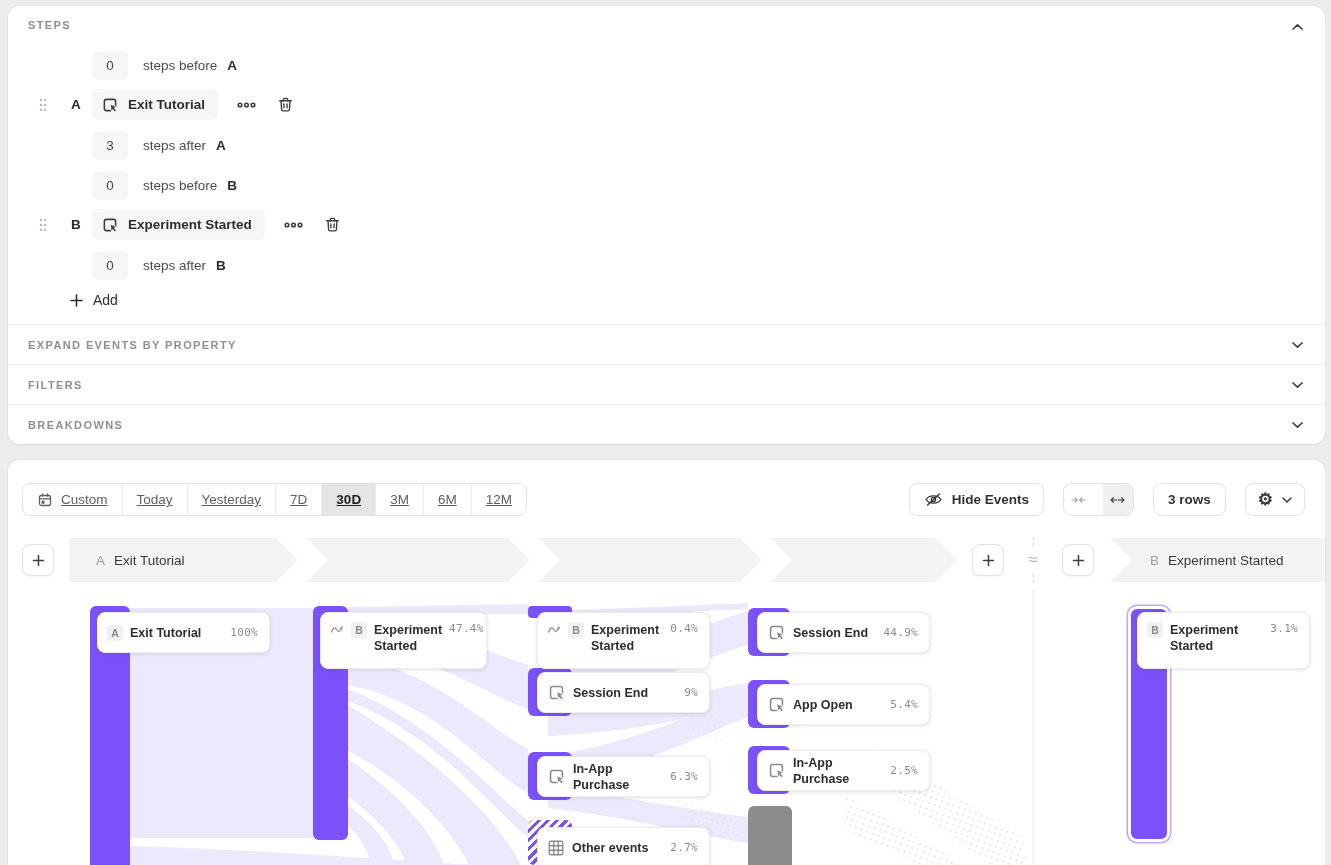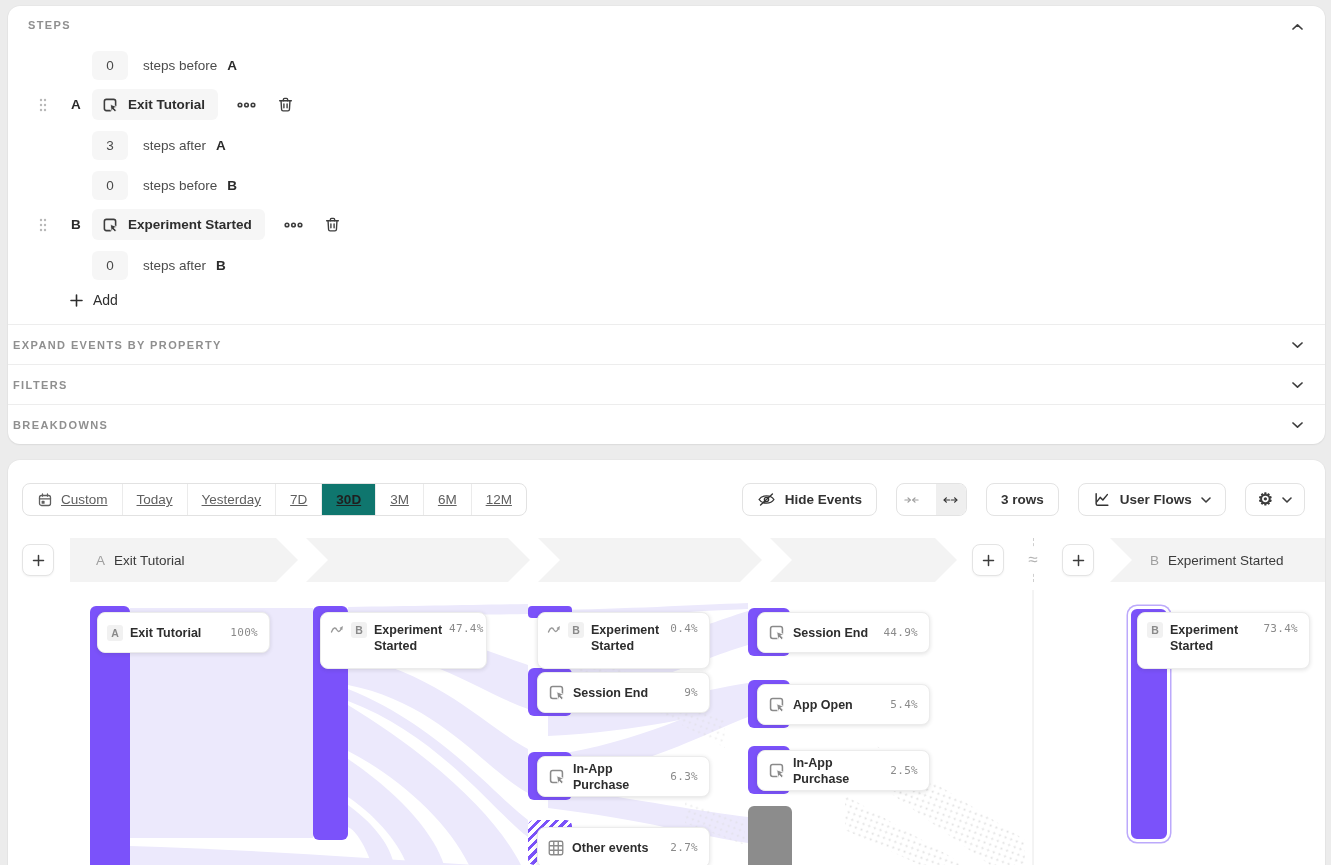--- a/index.html
+++ b/index.html
@@ -15,27 +15,27 @@
   .row { position:absolute; left:0; right:0; height:31px; display:flex; align-items:center; padding-left:84px; }
   .num-box { width:36px; height:29px; background:#f6f6f6; border-radius:6px; display:flex; align-items:center; justify-content:center; font-size:13.5px; color:#4a4a4a; }
   .row-label { margin-left:15px; font-size:13.5px; color:#4c4c4c; }
   .row-ref { margin-left:10px; font-size:13.5px; font-weight:700; color:#2b2b2b; }
   .step-letter { position:absolute; left:63px; font-size:13.5px; font-weight:700; color:#2b2b2b; }
   .drag-handle { position:absolute; left:31px; top:9px; }
   .pill { display:inline-flex; align-items:center; gap:9px; height:31px; padding:0 13px 0 9px; background:#f6f6f6; border-radius:6px; font-size:13.5px; font-weight:700; color:#2e2e2e; cursor:pointer; }
   .icon-btn { display:inline-flex; align-items:center; justify-content:center; cursor:pointer; }
   .add-row { position:absolute; left:62px; display:flex; align-items:center; gap:10px; font-size:14px; font-weight:400; color:#2e2e2e; cursor:pointer; }
 
-  .collapsed-sec { position:absolute; left:0; width:100%; height:40px; border-top:1px solid #ededed; display:flex; align-items:center; padding-left:5px; cursor:pointer; }
+  .collapsed-sec { position:absolute; left:0; width:100%; height:40px; border-top:1px solid #ededed; display:flex; align-items:center; padding-left:20px; cursor:pointer; }
 
   
   .date-seg { position:absolute; left:22px; top:483px; height:33px; display:flex; background:#fff; border:1px solid #e2e2e2; border-radius:8px; overflow:hidden; }
   .dcell { display:flex; align-items:center; gap:8px; padding:0 14px; height:100%; border-right:1px solid #ebebeb; font-size:13.5px; color:#5f5f5f; cursor:pointer; white-space:nowrap;text-decoration:underline; }
   .dcell:last-child { border-right:none; }
-  .dcell.sel { background:#0f766e; color:#1f1f1f; font-weight:700; }
+  .dcell.sel { background:#e5e5e5; color:#1f1f1f; font-weight:700; }
   .right-cluster { position:absolute; right:26px; top:483px; display:flex; gap:19px; align-items:center; }
   .tbtn { height:33px; border:1px solid #e3e3e3; border-radius:8px; background:#fff; display:flex; align-items:center; padding:0 14px; font-size:13.5px; font-weight:600; color:#333; gap:9px; cursor:pointer; white-space:nowrap; }
   .arrseg { padding:0; overflow:hidden; }
   .arrcell { width:30px; height:100%; display:flex; align-items:center; justify-content:center; cursor:pointer; }
   .arrcell.sel { background:#efefef; }
 
   
   .plus-btn { position:absolute; width:32px; height:32px; border:1px solid #e4e4e4; border-radius:8px; background:#fff; display:flex; align-items:center; justify-content:center; cursor:pointer; box-shadow:0 1px 2px rgba(0,0,0,.05); }
   .band-seg { position:absolute; top:538px; height:44px; background:#f3f3f3; display:flex; align-items:center; }
   .band-label { display:flex; align-items:center; gap:9px; font-size:13.5px; padding-left:26px; }
@@ -273,32 +273,20 @@
               <path d="M8 8 H1.8"></path>
               <polyline points="4.2,5.5 1.8,8 4.2,10.5"></polyline>
               <path d="M10 8 H16.2"></path>
               <polyline points="13.8,5.5 16.2,8 13.8,10.5"></polyline>
             </g>
           </svg>
       </div>
     </div>
     <div class="tbtn">
       <span>3 rows</span>
-    </div>
-    <div class="tbtn">
-      <svg width="18" height="17" viewBox="0 0 16 16">
-          <g fill="none" stroke="#333" stroke-width="1.4" stroke-linecap="round" stroke-linejoin="round">
-            <path d="M2.5 2.5 v9.5 a1.5 1.5 0 0 0 1.5 1.5 h9.5"></path>
-            <polyline points="3.2,10 6.3,6 8.8,8.4 13,3.4"></polyline>
-          </g>
-        </svg>
-      <span>User Flows</span>
-      <svg width="10" height="8" viewBox="0 0 10 8">
-          <polyline points="1,2 5,6 9,2" fill="none" stroke="#3e3e3e" stroke-width="1.6" stroke-linecap="round" stroke-linejoin="round"></polyline>
-        </svg>
     </div>
     <div class="tbtn" style="padding:0 12px">
       <span style="font-size:17px;color:#3c3c3c;line-height:1">⚙</span>
       <svg width="10" height="8" viewBox="0 0 10 8">
           <polyline points="1,2 5,6 9,2" fill="none" stroke="#3e3e3e" stroke-width="1.6" stroke-linecap="round" stroke-linejoin="round"></polyline>
         </svg>
     </div>
   </div>
 
   <div class="plus-btn" style="left:22px;top:544px">
@@ -475,16 +463,16 @@
         </svg>
       </span>
     <span class="nlabel">In-App Purchase</span>
     <span class="npct">2.5%</span>
   </div>
 
 
   <div class="node-card two" style="left:1137px;top:612px;width:173px;height:57px">
     <span class="nbadge">B</span>
     <span class="nlabel">Experiment Started</span>
-    <span class="npct">73.4%</span>
+    <span class="npct">3.1%</span>
   </div>
 
 </div>
 
 </body></html>

